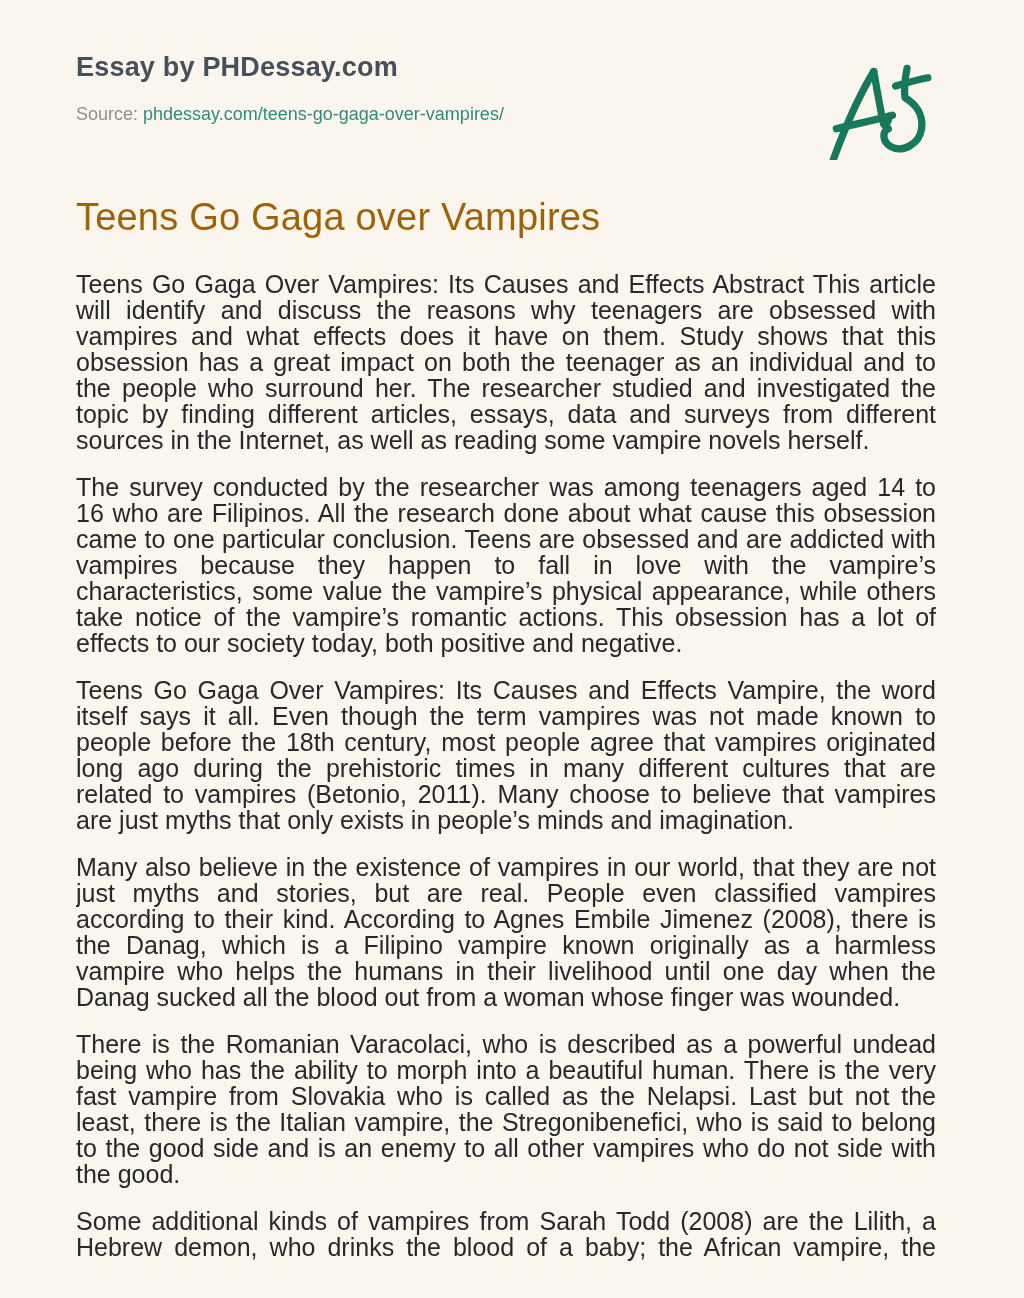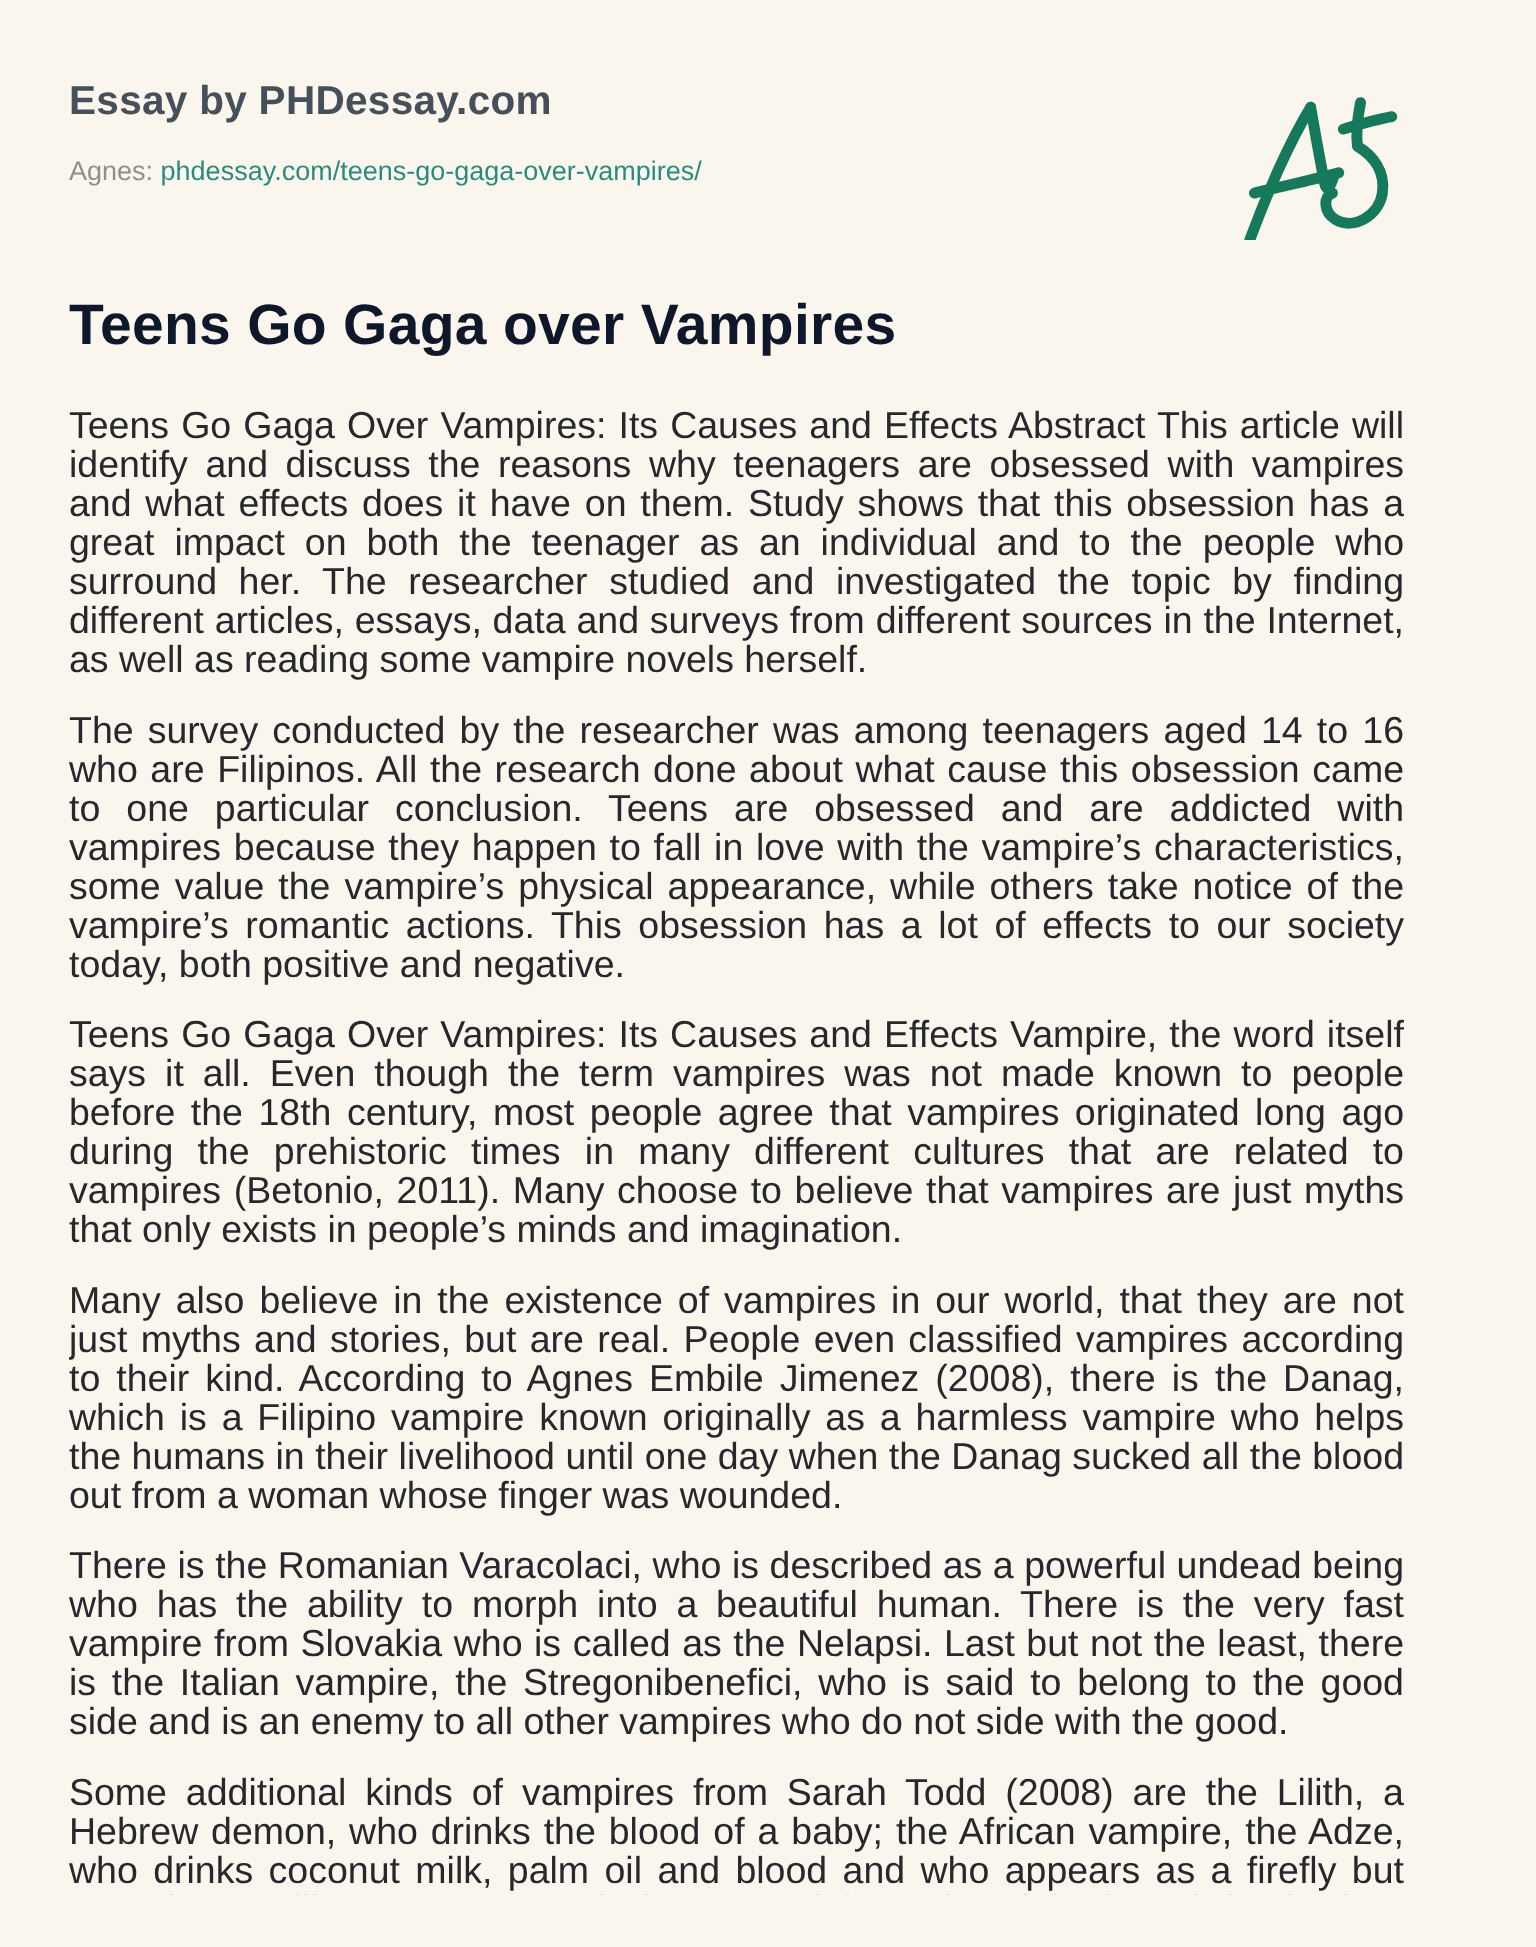--- a/index.html
+++ b/index.html
@@ -3,21 +3,21 @@
 <meta charset="utf-8">
 <style>
   html, body { margin: 0; padding: 0; }
   .page {
     position: relative;
     width: 1024px;
     height: 1298px;
     background: #FAF6ED;
     overflow: hidden;
     box-sizing: border-box;
-    padding: 52px 88px 0 46px;
+    padding: 52px 88px 0 76px;
     font-family: "Liberation Sans", sans-serif;
   }
   .site-title {
     font-size: 27px;
     line-height: 30px;
     font-weight: 700;
     color: #46505A;
     letter-spacing: 0.2px;
   }
   .source-line {
@@ -44,22 +44,22 @@
   .logo path {
     fill: none;
     stroke-width: 7;
     stroke-linecap: round;
     stroke-linejoin: round;
   }
   .essay-title {
     margin: 70px 0 0 0;
     font-size: 38px;
     line-height: 44px;
-    font-weight: 700;
-    color: #0f172a;
+    font-weight: 400;
+    color: #a16207;
     letter-spacing: 0.2px;
   }
   .essay-body {
     margin-top: 32px;
     height: 992px;
     overflow: hidden;
   }
   .essay-body p {
     margin: 0 0 21px 0;
     font-size: 25px;
@@ -69,21 +69,21 @@
   }
 </style>
 </head>
 <body>
 
 <div class="page">
 
   <header>
     <div class="site-title">Essay by PHDessay.com</div>
     <div class="source-line">
-      <span>Agnes:</span><a href="#">phdessay.com/teens-go-gaga-over-vampires/</a>
+      <span>Source:</span><a href="#">phdessay.com/teens-go-gaga-over-vampires/</a>
     </div>
   </header>
 
   <div class="logo">
     <svg viewBox="0 0 100 96" aria-hidden="true">
 
       <path d="M5 96 C 16 66, 31 32, 44 11" stroke="#17795B"></path>
 
       <path d="M44 11 C 47 28, 50 45, 53 60 C 54 65, 57 63, 59 54" stroke="#17795B"></path>
 

